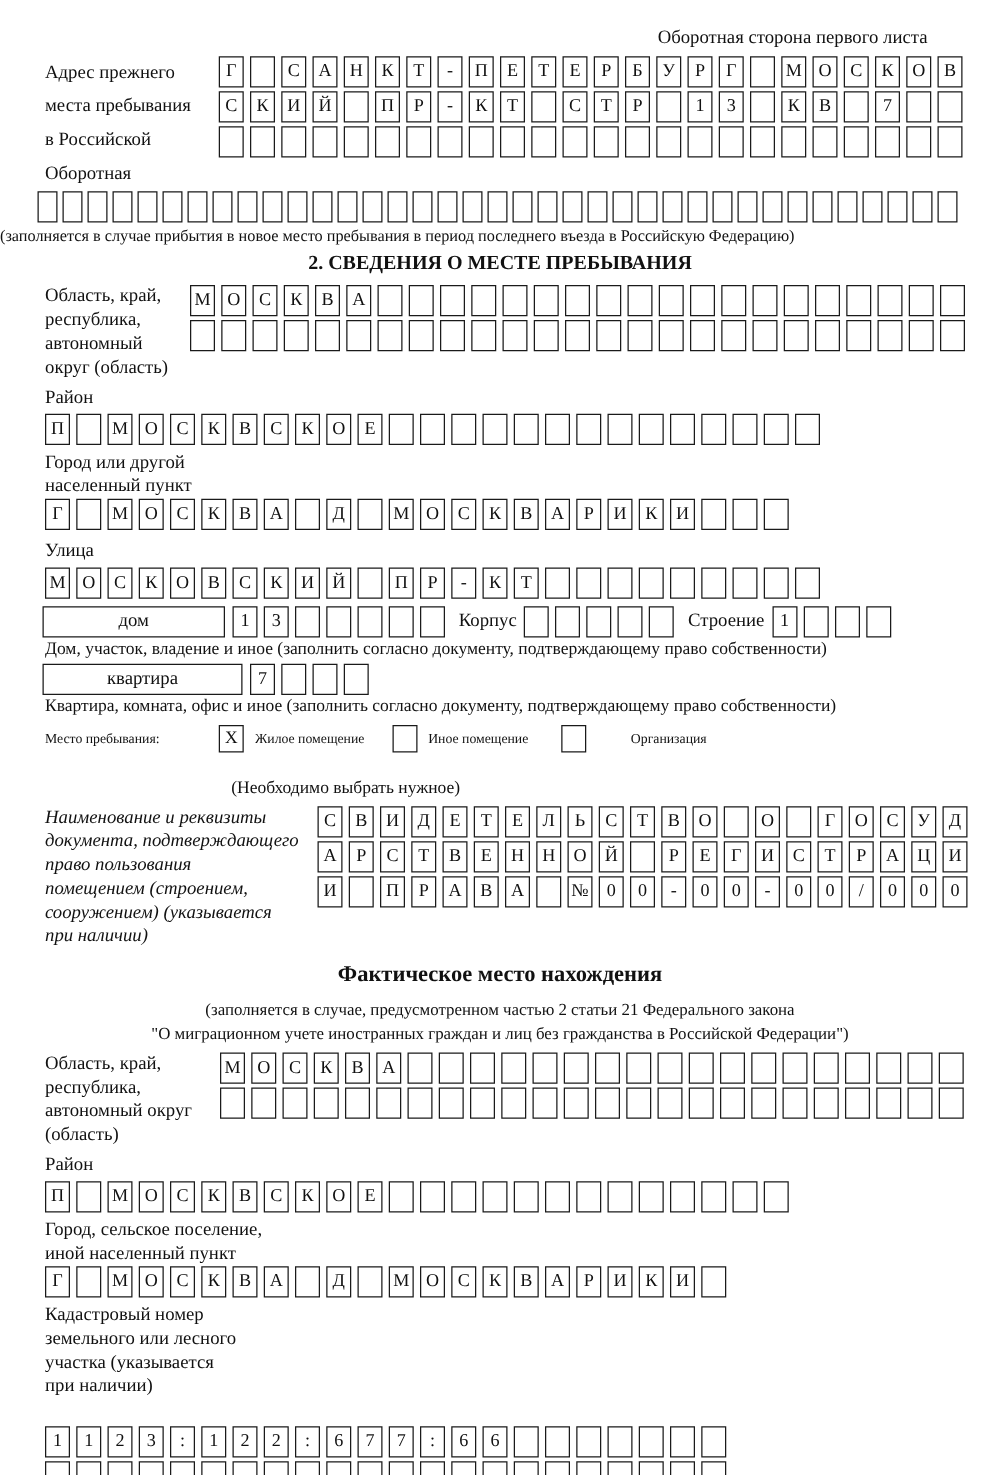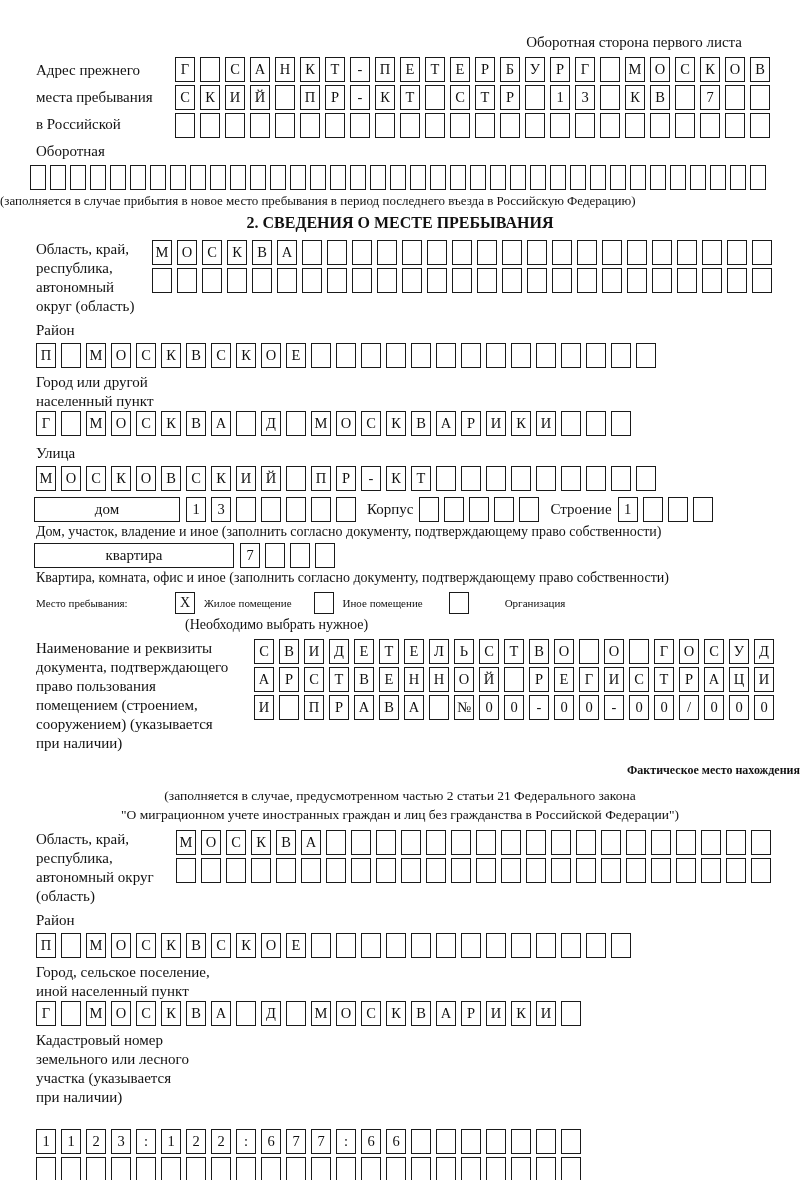--- a/index.html
+++ b/index.html
@@ -1,48 +1,48 @@
 <!DOCTYPE html>
 <html><head>
 <meta charset="utf-8">
 <style>
   html,body{margin:0;padding:0;background:#fff;}
   body{width:800px;height:1180px;font-family:"Liberation Serif",serif;color:#111;}
   .page{position:relative;width:800px;height:1180px;overflow:hidden;}
 
-  .top-note{padding-top:34px;padding-right:58px;text-align:right;font-size:15px;}
+  .top-note{padding-top:22px;padding-right:58px;text-align:right;font-size:15px;}
 
   .field{display:flex;margin-left:36px;align-items:flex-start;}
   .flabel{font-size:15px;line-height:19px;flex:0 0 auto;}
   .flabel div{white-space:nowrap;}
   .lbl-tall div{line-height:27px;}
 
   .rows{flex:0 0 auto;}
   .cells-row{white-space:nowrap;height:25px;margin-bottom:3px;}
   .cell{display:inline-block;box-sizing:border-box;width:20px;height:25px;margin-right:5px;
         border:1.6px solid #1a1a1a;text-align:center;font-size:14.5px;line-height:22px;
         vertical-align:top;background:#fff;}
   .cells-sm .cell{width:16px;margin-right:4px;}
 
   .note-center{font-size:13px;margin-top:2px;}
   .note-left{margin-left:36px;font-size:14px;margin-top:1px;margin-bottom:3px;}
   .sec-title{text-align:center;font-weight:bold;font-size:16px;margin-top:5px;margin-bottom:8px;}
-  .sub-title{text-align:right;font-weight:bold;font-size:12px;margin-top:10px;margin-bottom:8px;}
+  .sub-title{text-align:center;font-weight:bold;font-size:18px;margin-top:10px;margin-bottom:8px;}
   .law-note{text-align:center;font-size:13.5px;line-height:19px;margin-bottom:6px;}
 
   .widebox{box-sizing:border-box;border:1.6px solid #1a1a1a;height:25px;line-height:22px;
            text-align:center;font-size:15px;margin-right:6px;}
   .inline-lbl{font-size:15px;line-height:25px;margin:0 6px;}
   .hrow{display:flex;margin-left:34px;margin-top:3px;margin-bottom:2px;align-items:flex-start;}
 
   .chk-row{display:flex;margin-left:36px;margin-top:6px;align-items:center;}
   .chk-box{box-sizing:border-box;width:20px;height:22px;border:1.6px solid #1a1a1a;
            text-align:center;font-size:14px;line-height:19px;flex:0 0 auto;}
   .chk-lbl{font-size:11px;margin-left:9px;margin-right:0;}
-  .chk-note{margin-left:185px;font-size:14px;margin-top:3px;margin-bottom:6px;}
+  .chk-note{margin-left:185px;font-size:14px;margin-top:21px;margin-bottom:6px;}
 
   .stamp-wrap{margin-left:399px;margin-top:6px;}
   .stamp-box{box-sizing:border-box;width:364px;height:174px;border:2px solid #1a1a1a;background:#fff;}
   .stamp-caption{width:380px;margin-left:-8px;text-align:center;font-size:14px;line-height:19px;margin-top:4px;}
 
   .mt2{margin-top:2px;flex-direction:column;} .mt6{margin-top:6px;}
 </style>
 </head>
 <body>
 
@@ -103,38 +103,38 @@
     <div class="widebox" style="width:146px;">дом</div>
     <div class="cells-row" style="margin-bottom:0;"><span class="cell">1</span><span class="cell">3</span><span class="cell"></span><span class="cell"></span><span class="cell"></span><span class="cell"></span><span class="cell"></span></div>
     <div class="inline-lbl">Корпус</div>
     <div class="cells-row" style="margin-bottom:0;"><span class="cell"></span><span class="cell"></span><span class="cell"></span><span class="cell"></span><span class="cell"></span></div>
     <div class="inline-lbl">Строение</div>
     <div class="cells-row" style="margin-bottom:0;"><span class="cell">1</span><span class="cell"></span><span class="cell"></span><span class="cell"></span></div>
   </div>
   <div class="note-left">Дом, участок, владение и иное (заполнить согласно документу, подтверждающему право собственности)</div>
 
   <div class="hrow">
-    <div class="widebox" style="width:200px;">квартира</div>
+    <div class="widebox" style="width:160px;">квартира</div>
     <div class="cells-row" style="margin-bottom:0;"><span class="cell">7</span><span class="cell"></span><span class="cell"></span><span class="cell"></span></div>
   </div>
   <div class="note-left">Квартира, комната, офис и иное (заполнить согласно документу, подтверждающему право собственности)</div>
 
   <div class="chk-row">
     <span class="chk-lbl" style="margin-left:0;width:130px;">Место пребывания:</span>
     <span class="chk-box" style="margin-left:9px;">X</span>
     <span class="chk-lbl">Жилое помещение</span>
     <span class="chk-box" style="margin-left:22px;"></span>
     <span class="chk-lbl">Иное помещение</span>
     <span class="chk-box" style="margin-left:26px;"></span>
     <span class="chk-lbl" style="margin-left:36px;">Организация</span>
   </div>
   <div class="chk-note">(Необходимо выбрать нужное)</div>
 
   <div class="field">
-    <div class="flabel" style="width:218px;">
+    <div class="flabel" style="width:218px;font-style:italic;">
       <div>Наименование и реквизиты</div>
       <div>документа, подтверждающего</div>
       <div>право пользования</div>
       <div>помещением (строением,</div>
       <div>сооружением) (указывается</div>
       <div>при наличии)</div>
     </div>
     <div class="rows">
       <div class="cells-row"><span class="cell">С</span><span class="cell">В</span><span class="cell">И</span><span class="cell">Д</span><span class="cell">Е</span><span class="cell">Т</span><span class="cell">Е</span><span class="cell">Л</span><span class="cell">Ь</span><span class="cell">С</span><span class="cell">Т</span><span class="cell">В</span><span class="cell">О</span><span class="cell"></span><span class="cell">О</span><span class="cell"></span><span class="cell">Г</span><span class="cell">О</span><span class="cell">С</span><span class="cell">У</span><span class="cell">Д</span></div>
       <div class="cells-row"><span class="cell">А</span><span class="cell">Р</span><span class="cell">С</span><span class="cell">Т</span><span class="cell">В</span><span class="cell">Е</span><span class="cell">Н</span><span class="cell">Н</span><span class="cell">О</span><span class="cell">Й</span><span class="cell"></span><span class="cell">Р</span><span class="cell">Е</span><span class="cell">Г</span><span class="cell">И</span><span class="cell">С</span><span class="cell">Т</span><span class="cell">Р</span><span class="cell">А</span><span class="cell">Ц</span><span class="cell">И</span></div>

